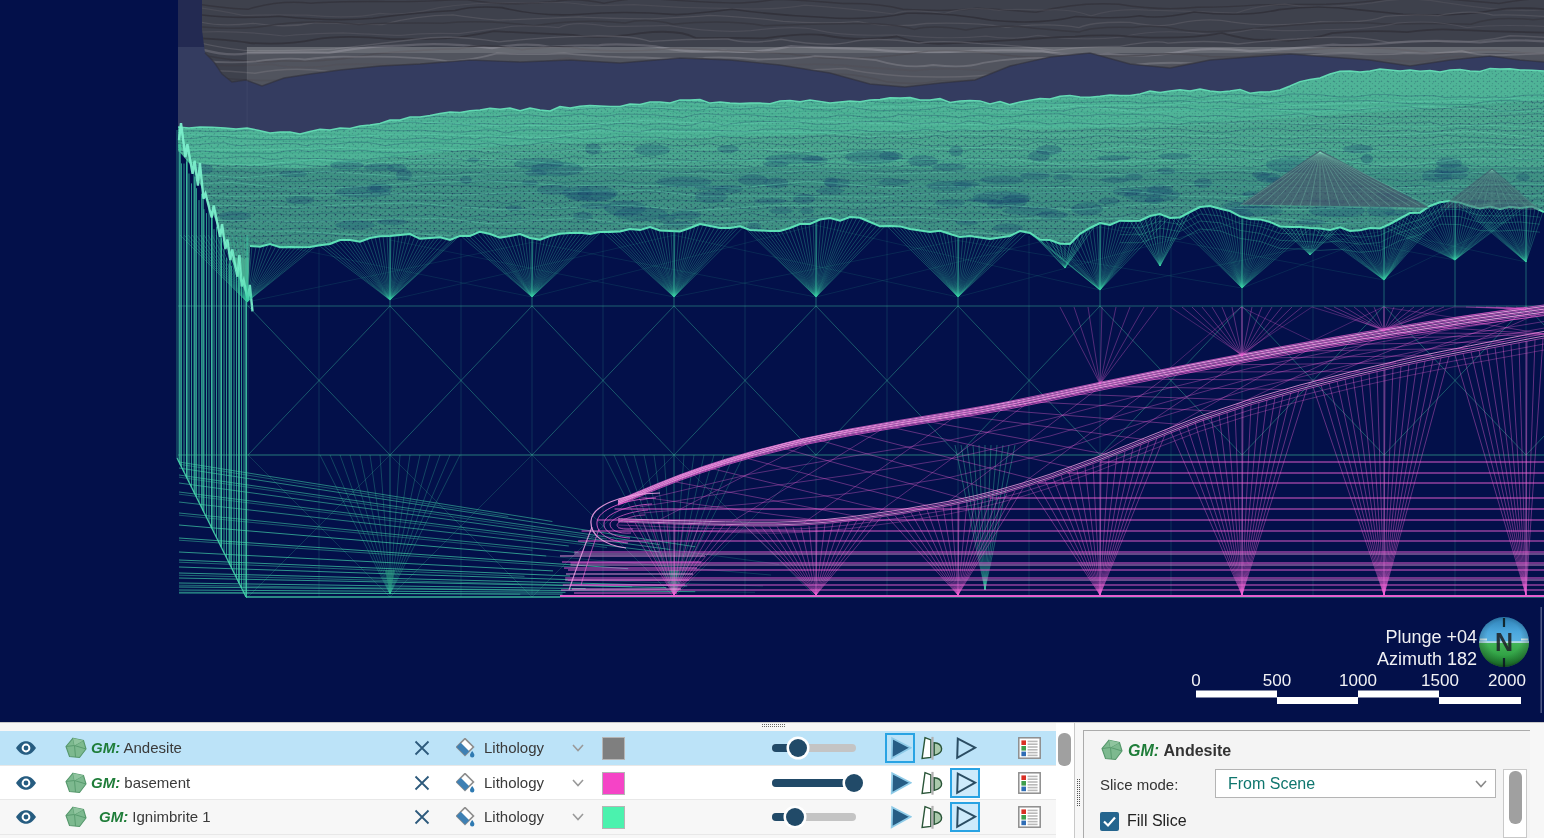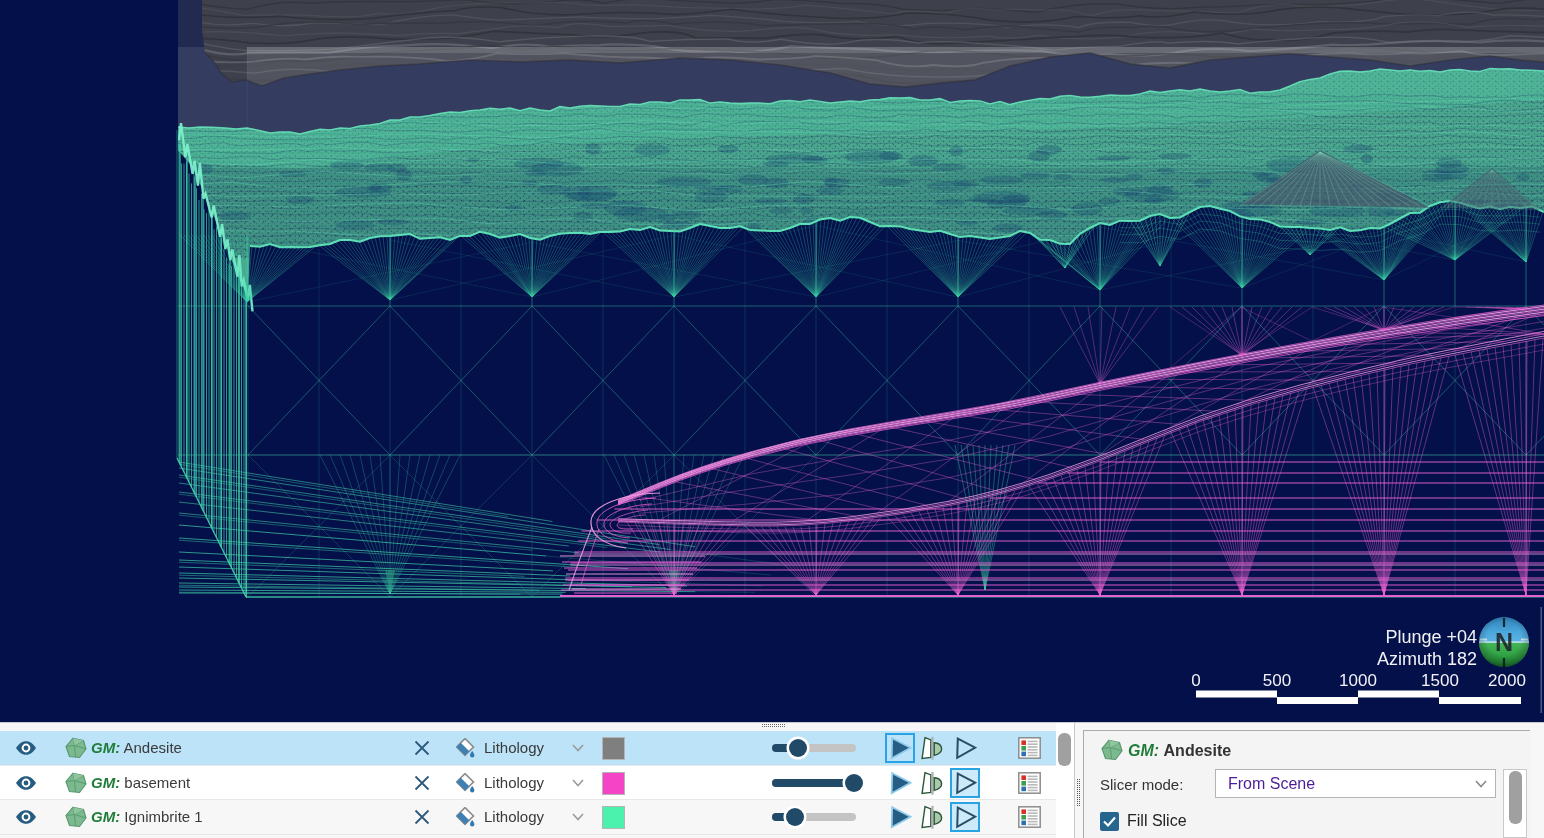--- a/index.html
+++ b/index.html
@@ -1370,21 +1370,21 @@
 <path d="M 1,8 C 4.5,2.6 8,1.2 11,1.2 C 14,1.2 17.5,2.6 21,8 C 17.5,13.4 14,14.8 11,14.8 C 8,14.8 4.5,13.4 1,8 Z" fill="#265c80"></path>
 <circle cx="11" cy="8" r="3.4" fill="none" stroke="#ffffff" stroke-width="2"></circle>
   </svg>
 <svg style="position:absolute;left:65.0px;top:806.0px" width="22.0" height="22.0" viewBox="0 0 22 22">
 <polygon points="8,1.2 18.5,3.5 21,12 14.5,20.5 4.5,19.5 1,9.5" fill="#7db98f" stroke="#55976b" stroke-width="1.1"></polygon>
 <polyline points="1,9.5 9.5,8.5 8,1.2" fill="none" stroke="#55976b" stroke-width="0.9"></polyline>
 <polyline points="18.5,3.5 9.5,8.5 10.5,19.9" fill="none" stroke="#55976b" stroke-width="0.9"></polyline>
 <polyline points="21,12 9.5,8.5" fill="none" stroke="#55976b" stroke-width="0.9"></polyline>
 <polygon points="8,1.2 18.5,3.5 9.5,8.5" fill="#8fc49e" stroke="none"></polygon>
 </svg>
-<div style="position:absolute;left:91px;top:808px;font-size:15px;color:#3a3a3a"><i style="color:#1f7d39;font-weight:bold">GM:</i> Ignimbrite 1</div>
+<div style="position:absolute;left:99px;top:808px;font-size:15px;color:#3a3a3a"><i style="color:#1f7d39;font-weight:bold">GM:</i> Ignimbrite 1</div>
 <svg style="position:absolute;left:414px;top:809px" width="16" height="16" viewBox="0 0 16 16">
 <path d="M 1.5,1.5 L 14.5,14.5 M 14.5,1.5 L 1.5,14.5" stroke="#2d5a7c" stroke-width="1.8"></path>
   </svg>
 <svg style="position:absolute;left:456px;top:807px" width="21" height="21" viewBox="0 0 21 21">
 <g transform="rotate(45 9 9)">
 <rect x="3" y="3" width="12" height="12" fill="#ffffff" stroke="#8d8d8d" stroke-width="1.6"></rect>
 <path d="M 3,9 L 15,9 L 15,15 L 3,15 Z" fill="#3e80b4"></path>
 </g>
 <path d="M 16.2,13 C 17.6,15 18.4,16 18.4,17.2 A 2.2,2.2 0 0 1 14,17.2 C 14,16 14.8,15 16.2,13 Z" fill="#2f7ab2"></path>
   </svg>
@@ -1454,23 +1454,23 @@
 <div style="position:absolute;left:1079px;top:805px;width:1px;height:1px;background:#555"></div>
 <div style="position:absolute;left:1083px;top:730px;width:447px;height:108px;background:#f4f4f4;border:1px solid #ababab;border-bottom:none;border-right:none;box-sizing:border-box"></div>
 <svg style="position:absolute;left:1101.0px;top:739.0px" width="22.0" height="22.0" viewBox="0 0 22 22">
 <polygon points="8,1.2 18.5,3.5 21,12 14.5,20.5 4.5,19.5 1,9.5" fill="#7db98f" stroke="#55976b" stroke-width="1.1"></polygon>
 <polyline points="1,9.5 9.5,8.5 8,1.2" fill="none" stroke="#55976b" stroke-width="0.9"></polyline>
 <polyline points="18.5,3.5 9.5,8.5 10.5,19.9" fill="none" stroke="#55976b" stroke-width="0.9"></polyline>
 <polyline points="21,12 9.5,8.5" fill="none" stroke="#55976b" stroke-width="0.9"></polyline>
 <polygon points="8,1.2 18.5,3.5 9.5,8.5" fill="#8fc49e" stroke="none"></polygon>
 </svg>
 <div style="position:absolute;left:1128px;top:742px;font-size:16px;color:#333"><i style="color:#1f7d39;font-weight:bold">GM:</i> <b>Andesite</b></div>
-<div style="position:absolute;left:1100px;top:776px;font-size:15px;color:#333">Slicer mode:</div>
+<div style="position:absolute;left:1100px;top:776px;font-size:15px;color:#333">Slice mode:</div>
 <div style="position:absolute;left:1215px;top:769px;width:281px;height:29px;background:#ffffff;border:1px solid #b4b4b4;box-sizing:border-box"></div>
-<div style="position:absolute;left:1228px;top:775px;font-size:16px;color:#4c1d95">From Scene</div>
+<div style="position:absolute;left:1228px;top:775px;font-size:16px;color:#0f766e">From Scene</div>
 <svg style="position:absolute;left:1475px;top:780px" width="12" height="8" viewBox="0 0 12 8">
 <path d="M 1,1 L 6,6.5 L 11,1" fill="none" stroke="#8a8a8a" stroke-width="1.6"></path>
   </svg>
 <div style="position:absolute;left:1100px;top:812px;width:19px;height:19px;background:#25658e;border-radius:2px"></div>
 <svg style="position:absolute;left:1100px;top:812px" width="19" height="19" viewBox="0 0 19 19">
     <path d="M 4,9.5 L 8,13.5 L 15,5.5" fill="none" stroke="#ffffff" stroke-width="2.2"></path>
   </svg>
 <div style="position:absolute;left:1127px;top:812px;font-size:16px;color:#222">Fill Slice</div>
 <div style="position:absolute;left:1503px;top:769px;width:24px;height:69px;background:#ffffff;border:1px solid #c9c9c9;box-sizing:border-box"></div>
 <div style="position:absolute;left:1509px;top:771px;width:13px;height:53px;background:#a0a0a0;border-radius:6px"></div>

